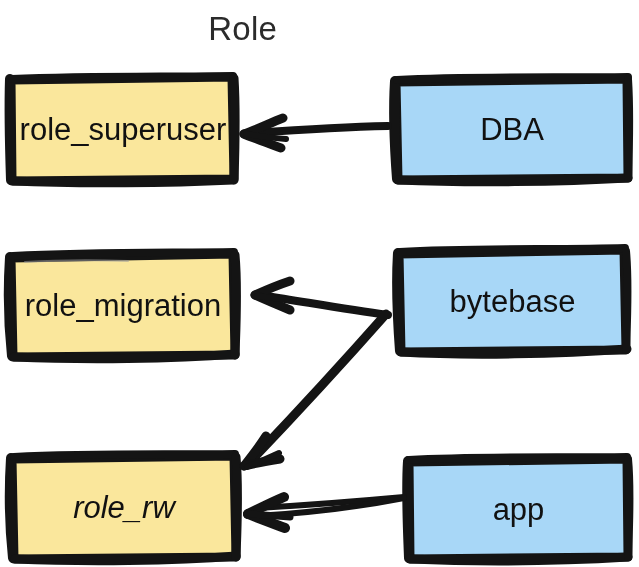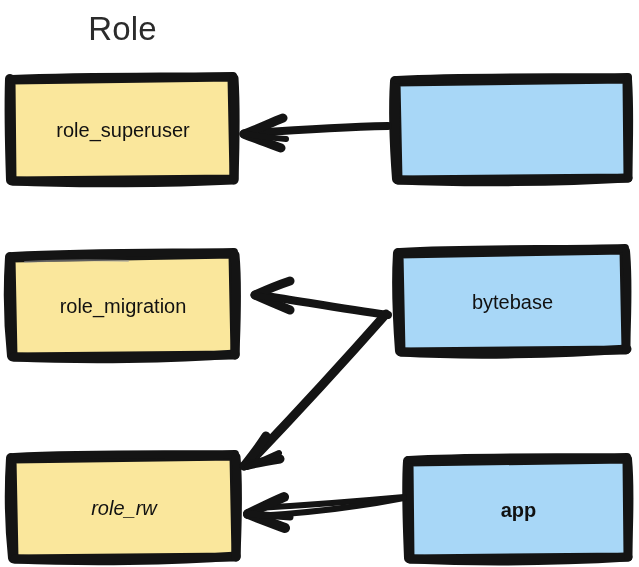--- a/index.html
+++ b/index.html
@@ -25,34 +25,35 @@
     top: 0;
     width: 639px;
     height: 567px;
   }
   .col-heading {
     position: absolute;
     font-size: 33px;
     font-weight: 400;
     color: #2b2b2b;
     letter-spacing: 0.2px;
-    text-align: center;
+    text-align: right;
     line-height: 1;
     white-space: nowrap;
+    padding-left: 32px;
   }
   #heading-role  { left: 0px;   top: 12px; width: 245px; }
   #heading-user  { left: 392px; top: 12px; width: 240px; }
 
   .node-label {
     position: absolute;
     left: 0; right: 0;
     top: 50%;
     transform: translateY(-50%);
     text-align: center;
-    font-size: 20px;
+    font-size: 31px;
     color: #111111;
     line-height: 1.1;
     white-space: nowrap;
     pointer-events: none;
   }
   .node {
     position: absolute;
   }
 </style>
 </head>
@@ -142,30 +143,33 @@
       <path d="M284,497 C272,502 260,508 248,514" fill="none" stroke="#141414" stroke-width="10" stroke-linecap="round"></path>
       <path d="M248,514 C260,519 272,523 285,528" fill="none" stroke="#141414" stroke-width="10" stroke-linecap="round"></path>
       <path d="M250,514 C262,515 276,516 290,517" fill="none" stroke="#141414" stroke-width="7" stroke-linecap="round"></path>
     </g>
   </svg>
 
   <div class="node" id="node-role-superuser" style="left:11px; top:78px; width:224px; height:103px;">
     <div class="node-label">role_superuser</div>
   </div>
 
+  <div class="node" id="node-dba" style="left:396px; top:80px; width:232px; height:100px;">
+    <div class="node-label">DBA</div>
+  </div>
 
   <div class="node" id="node-bytebase" style="left:399px; top:251px; width:227px; height:101px;">
     <div class="node-label">bytebase</div>
   </div>
 
   <div class="node" id="node-role-migration" style="left:11px; top:255px; width:224px; height:102px;">
     <div class="node-label">role_migration</div>
   </div>
 
   <div class="node" id="node-role-rw" style="left:12px; top:457px; width:224px; height:102px;font-style:italic;">
     <div class="node-label">role_rw</div>
   </div>
 
-  <div class="node" id="node-app" style="left:409px; top:460px; width:219px; height:99px;font-weight:bold;">
+  <div class="node" id="node-app" style="left:409px; top:460px; width:219px; height:99px;">
     <div class="node-label">app</div>
   </div>
 
 </div>
 
 </body></html>

